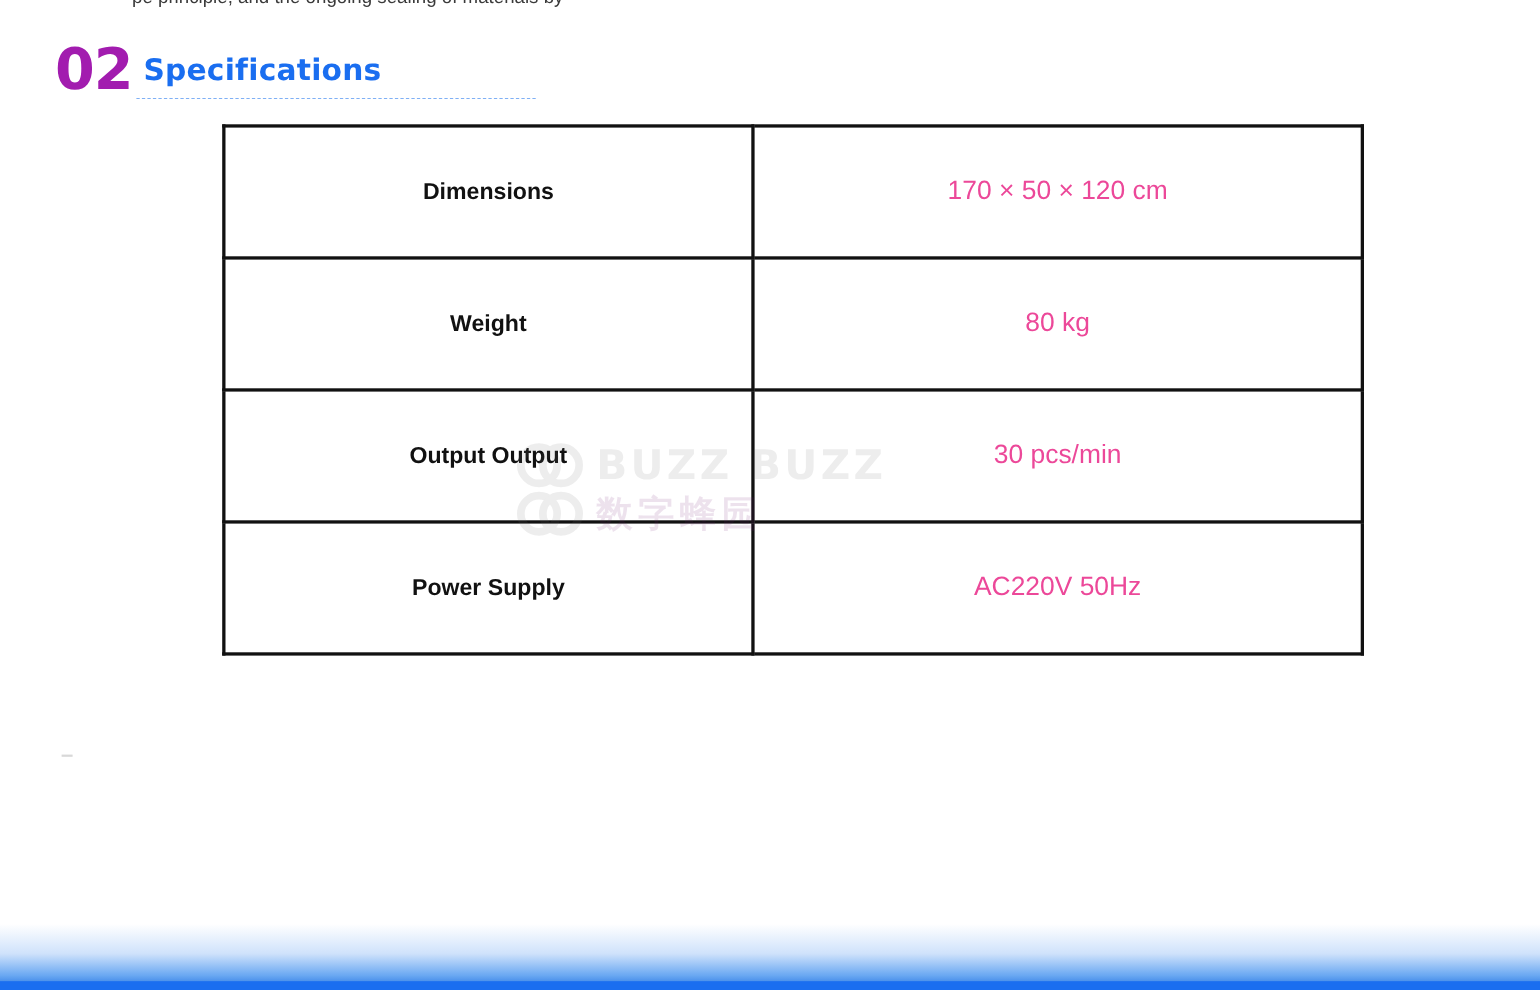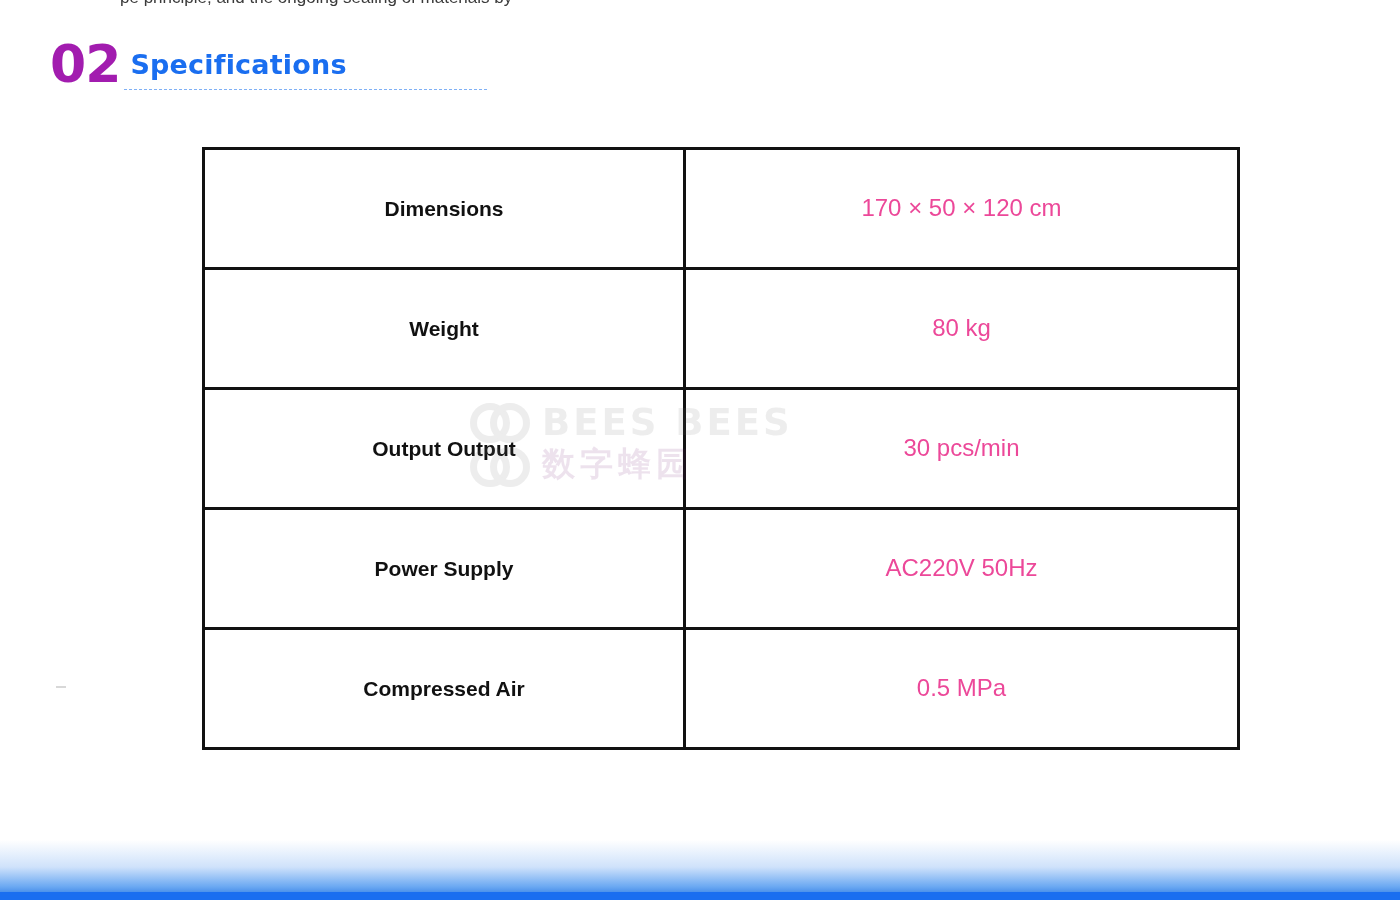--- a/index.html
+++ b/index.html
@@ -72,21 +72,20 @@
   }
 
   
   .spec-table {
     position: absolute;
     top: 113px;
     left: 202px;
     width: 1038px;
     border-collapse: collapse;
     table-layout: fixed;
-    margin-top: 34px;
   }
   .spec-table td {
     border: 3px solid #111111;
     vertical-align: middle;
     text-align: center;
     padding: 0 14px;
   }
   .spec-table td.label {
     width: 450px;
     font-weight: bold;
@@ -134,21 +133,21 @@
   .wm-mark .r2 { width: 26px; height: 26px; left: 20px; top: 2px; }
   .wm-text-en {
     font-family: "DejaVu Sans", sans-serif;
     font-weight: bold;
     font-size: 37px;
     letter-spacing: 3px;
     color: #6f6f6f;
     line-height: 40px;
   }
   .wm-text-cn {
-    font-family: Liberation Mono, monospace;
+    font-family: Liberation Sans, sans-serif;
     font-weight: bold;
     font-size: 33px;
     letter-spacing: 5px;
     color: #701a75;
     line-height: 36px;
   }
 
   
   .bottom-bar {
     position: absolute;
@@ -205,34 +204,30 @@
       <td class="value">80 kg</td>
     </tr>
     <tr class="row-h-std">
       <td class="label">Output Output</td>
       <td class="value">30 pcs/min</td>
     </tr>
     <tr class="row-h-std">
       <td class="label">Power Supply</td>
       <td class="value">AC220V 50Hz</td>
     </tr>
-    <tr class="row-h-std">
-      <td class="label">Compressed Air</td>
-      <td class="value">0.5 MPa</td>
-    </tr>
   </tbody>
 </table>
 
 <div class="watermark">
   <div class="wm-row">
     <div class="wm-mark">
       <div class="ring r1"></div>
       <div class="ring r2"></div>
     </div>
-    <div class="wm-text-en">BEES BEES</div>
+    <div class="wm-text-en">BUZZ BUZZ</div>
   </div>
   <div class="wm-row">
     <div class="wm-mark">
       <div class="ring r1"></div>
       <div class="ring r2"></div>
     </div>
     <div class="wm-text-cn">数字蜂园</div>
   </div>
 </div>
 

